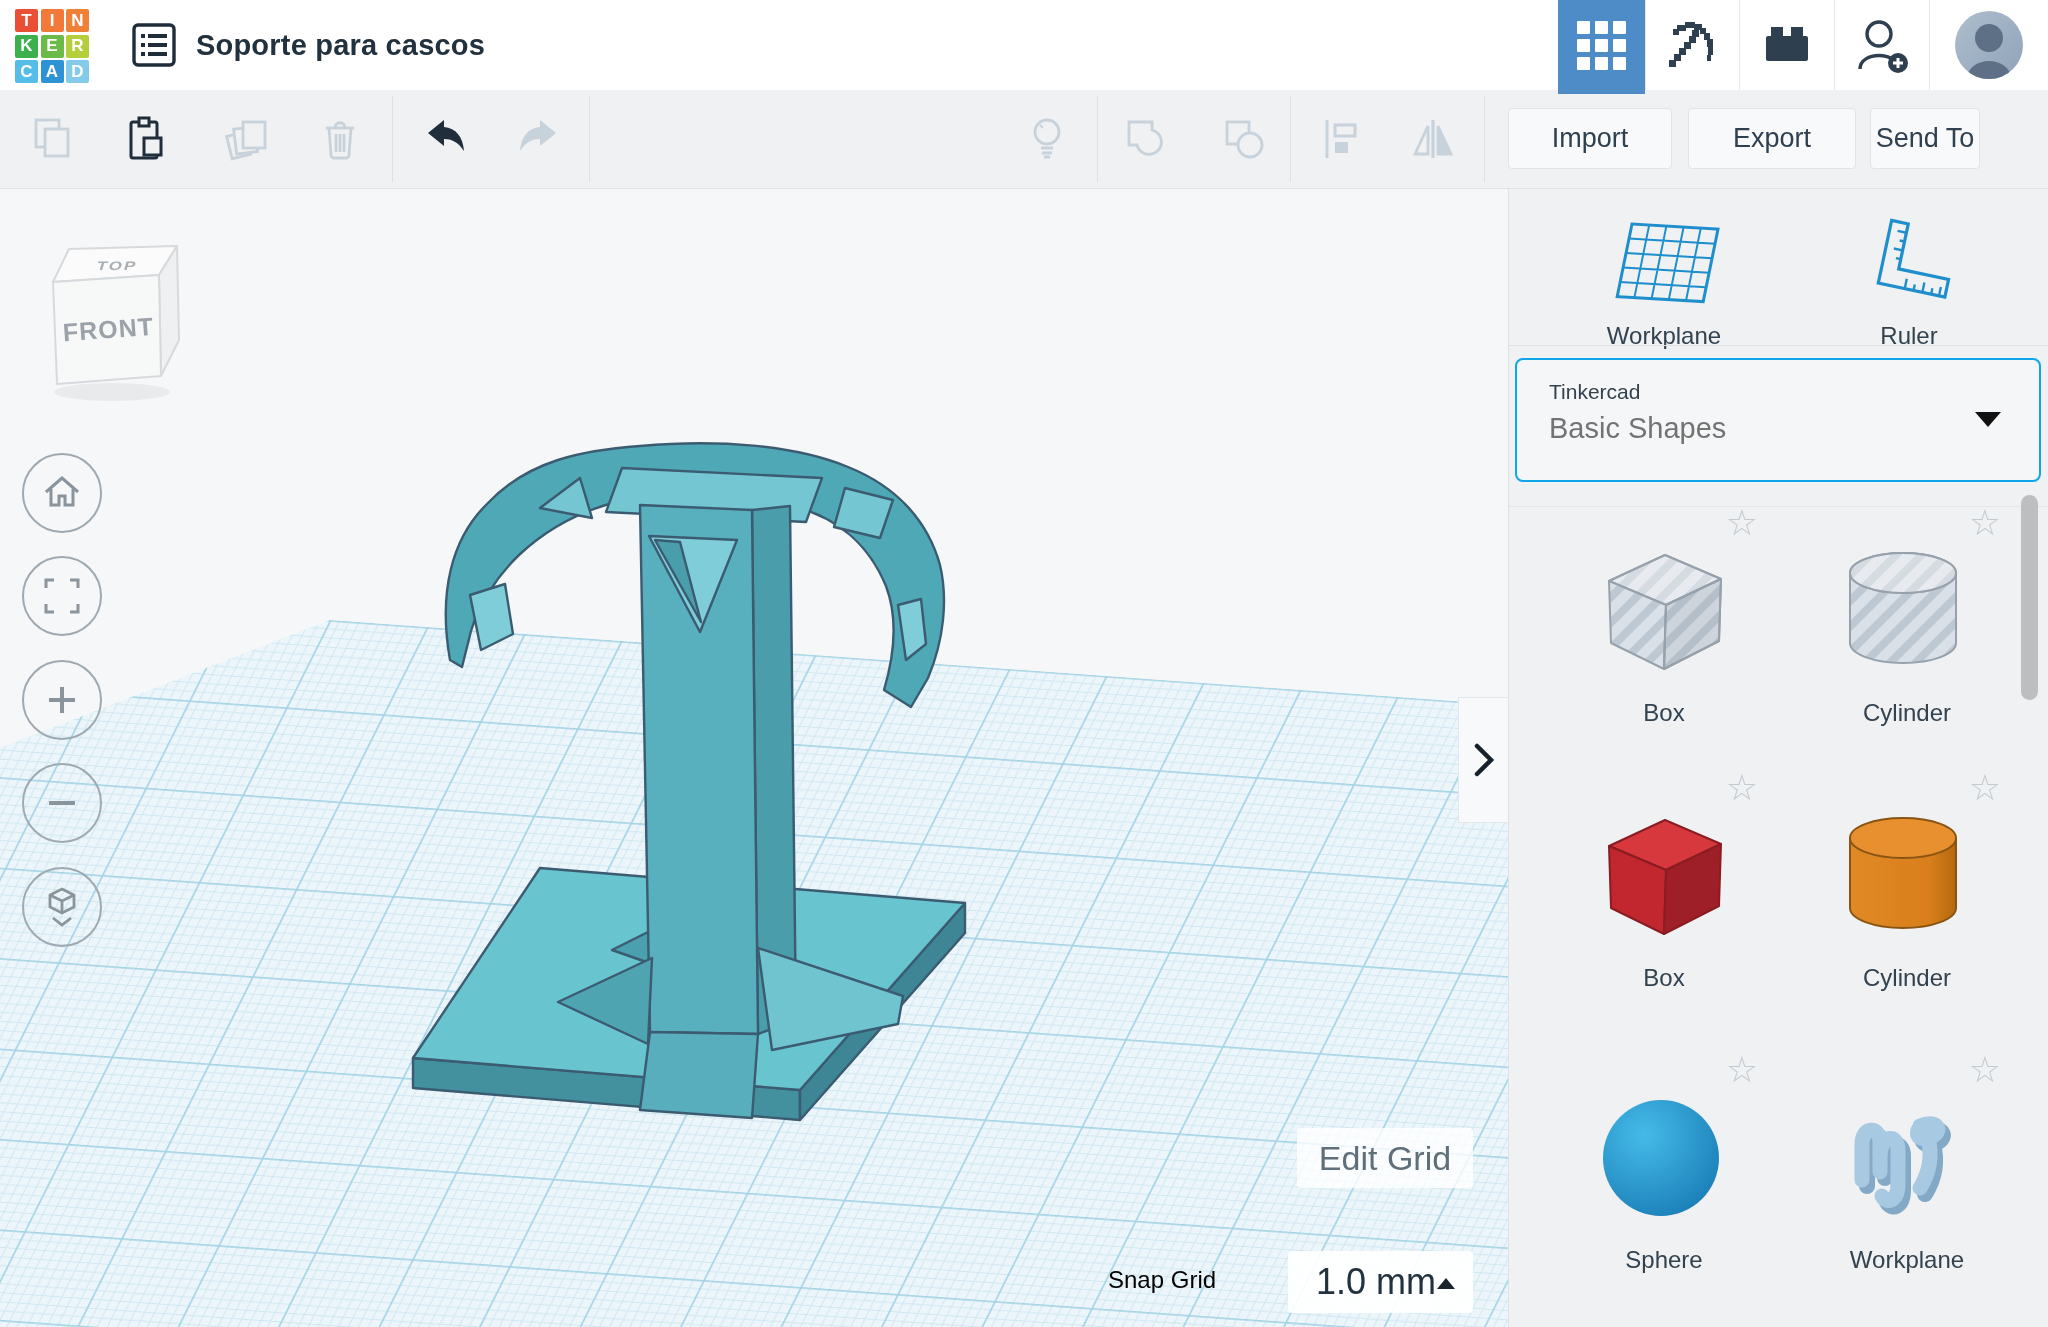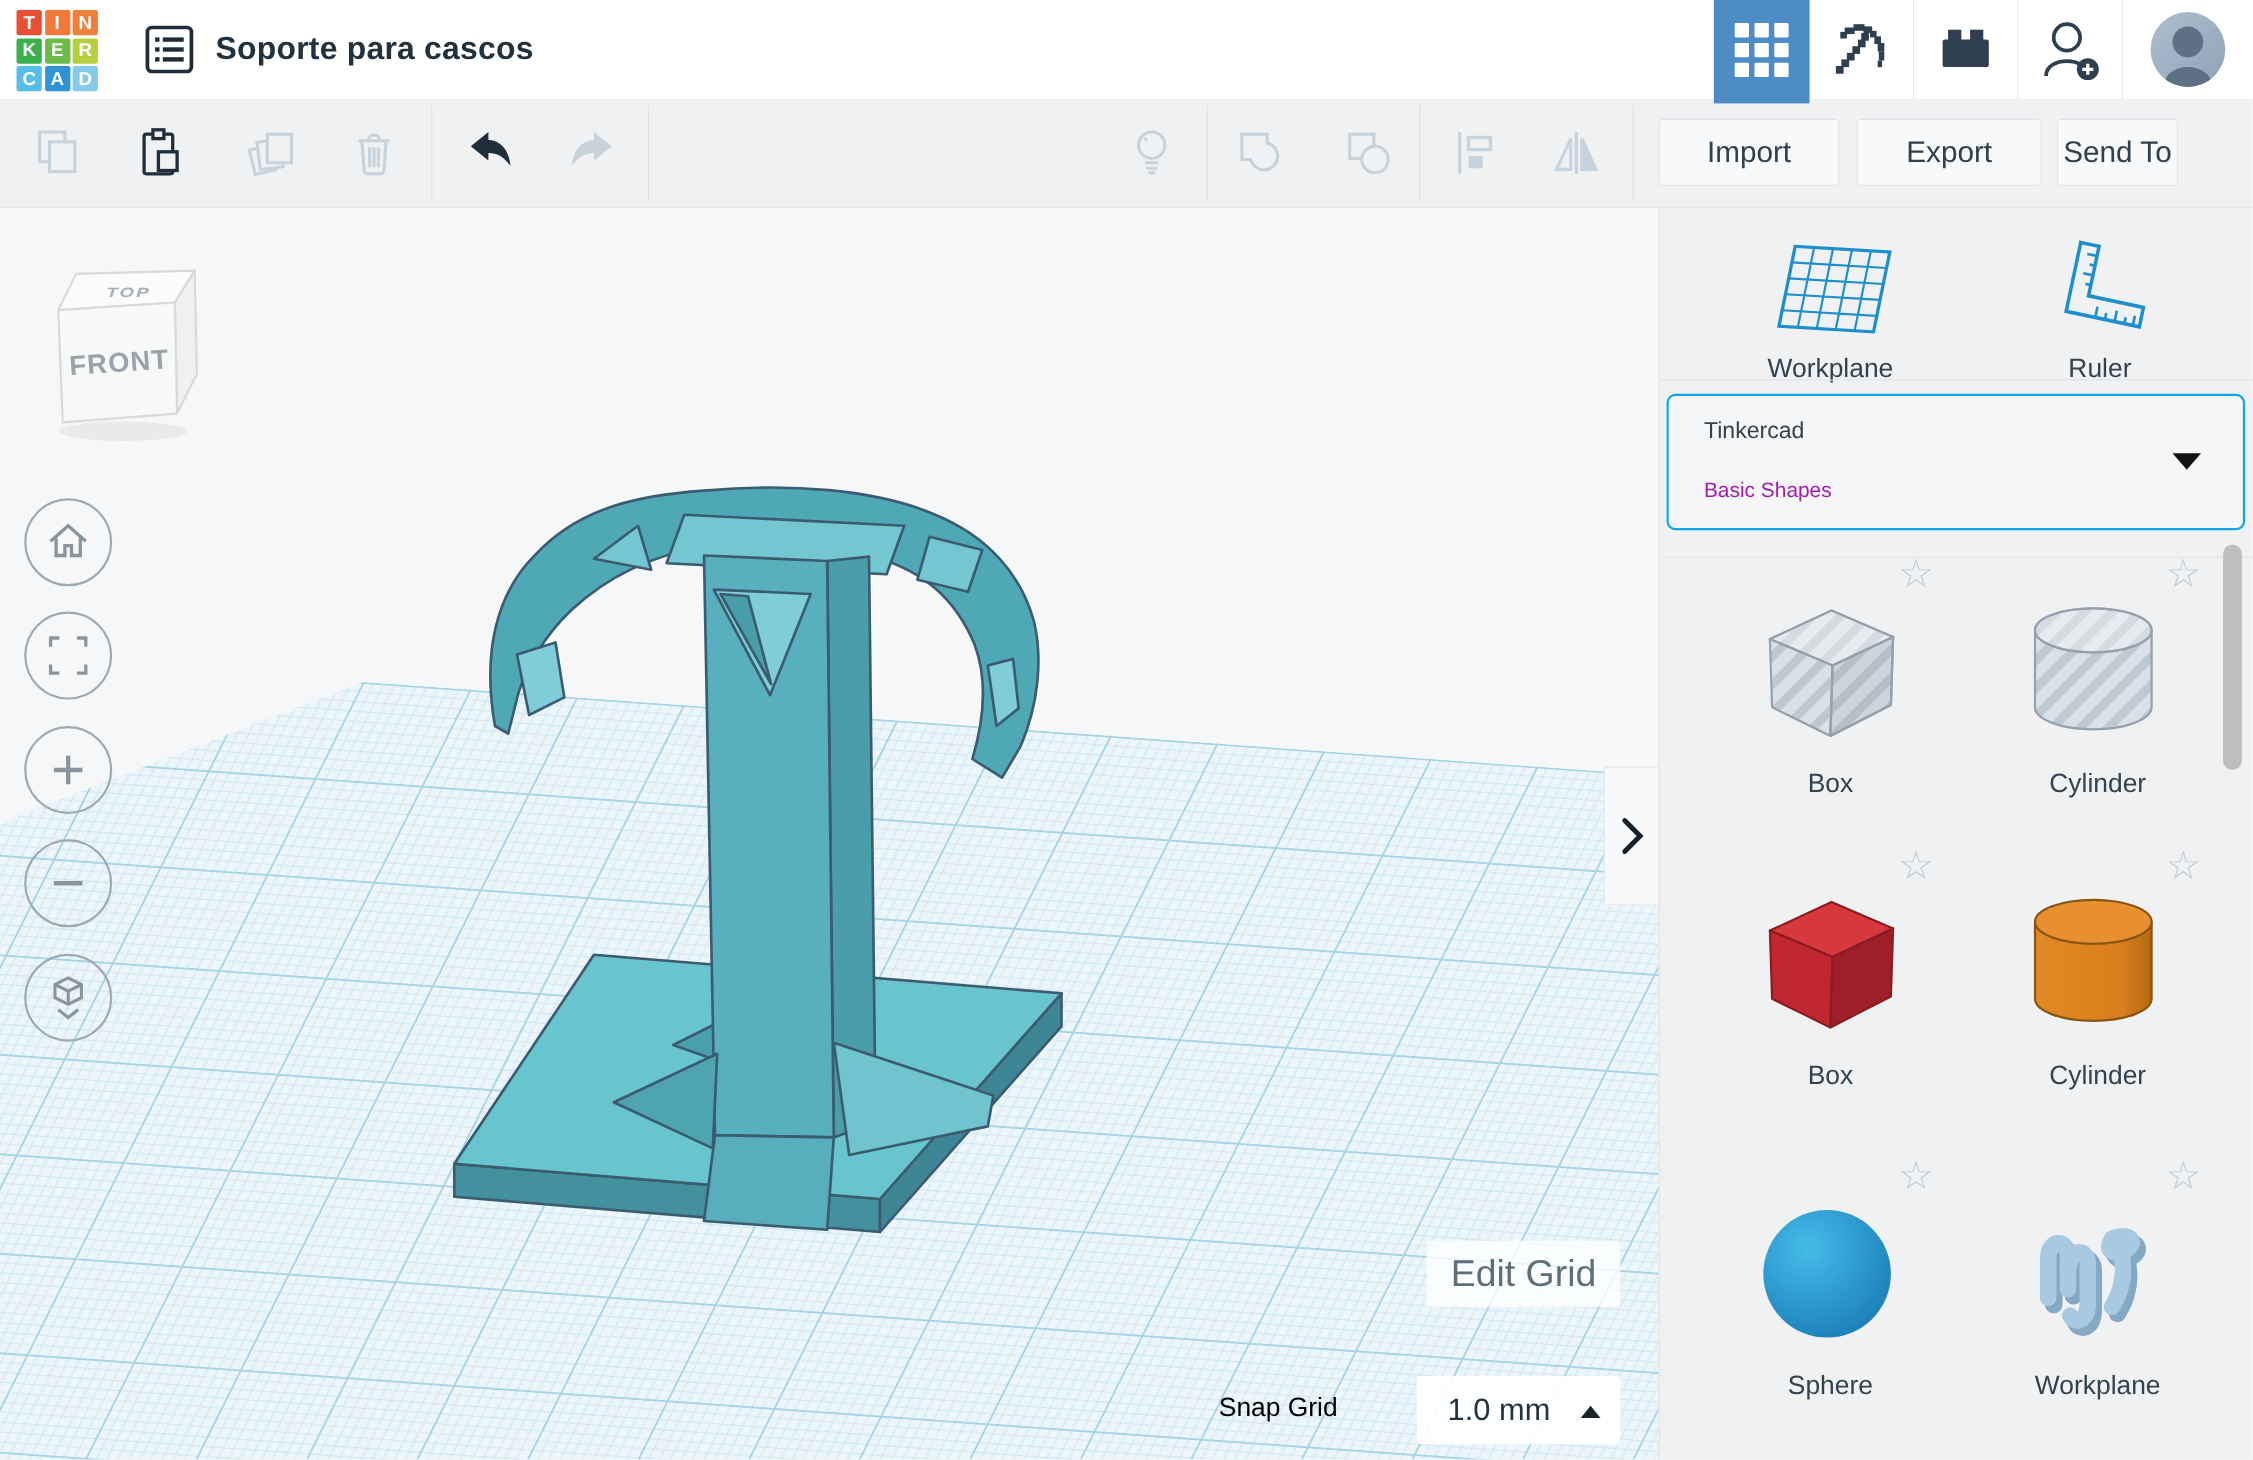--- a/index.html
+++ b/index.html
@@ -44,34 +44,34 @@
   
   .canvas{position:absolute;left:0;top:188px;width:1508px;height:1139px;background:#F6F7F8;overflow:hidden;}
   .navbtn{position:absolute;left:22px;width:80px;height:80px;border:2.5px solid #9FA9B1;
     border-radius:50%;box-sizing:border-box;display:flex;align-items:center;justify-content:center;cursor:pointer;}
   .collapse-handle{position:absolute;left:1458px;top:509px;width:50px;height:126px;background:#F8F9FA;
     border:1px solid #E4E7EA;border-right:none;display:flex;align-items:center;justify-content:center;cursor:pointer;box-sizing:border-box;}
   .edit-grid{position:absolute;left:1297px;top:940px;width:176px;height:60px;background:rgba(255,255,255,.78);
     border-radius:4px;display:flex;align-items:center;justify-content:center;font-size:34px;color:#5E6F7A;cursor:pointer;}
   .snap-label{position:absolute;left:1108px;top:1078px;font-size:24px;color:#000000;}
   .snap-dd{position:absolute;left:1288px;top:1063px;width:185px;height:62px;background:rgba(255,255,255,.92);
-    border-radius:4px;display:flex;align-items:center;font-size:28px;color:#22323F;cursor:pointer;box-sizing:border-box;padding-left:28px;}
+    border-radius:4px;display:flex;align-items:center;font-size:36px;color:#22323F;cursor:pointer;box-sizing:border-box;padding-left:28px;}
   .caret-up{position:absolute;right:18px;top:27px;width:0;height:0;
     border-left:9px solid transparent;border-right:9px solid transparent;border-bottom:11px solid #1A242C;}
 
   
   .panel{position:absolute;left:1508px;top:188px;width:540px;height:1139px;background:#EFF1F2;
     border-left:1px solid #DFE2E5;box-sizing:border-box;z-index:20;}
   .ptool{position:absolute;top:30px;width:220px;display:flex;flex-direction:column;align-items:center;cursor:pointer;}
   .ptool .lbl{margin-top:8px;font-size:24px;color:#33424F;}
   .pdivider{position:absolute;left:0;width:540px;height:1px;background:#DFE2E5;}
   .libcard{position:absolute;left:6px;top:170px;width:526px;height:124px;background:#F5F6F7;
     border:2px solid #0ea5e9;border-radius:8px;box-sizing:border-box;cursor:pointer;}
   .libcard .brand{position:absolute;left:32px;top:20px;font-size:21px;color:#33424F;}
-  .libcard .name{position:absolute;left:32px;top:52px;font-size:19px;color:#a21caf;margin-top:24px;}
+  .libcard .name{position:absolute;left:32px;top:52px;font-size:29px;color:#737373;}
   .caret-down{position:absolute;right:38px;top:52px;width:0;height:0;
     border-left:13px solid transparent;border-right:13px solid transparent;border-top:15px solid #111;}
   .tile{position:absolute;width:180px;height:230px;cursor:pointer;}
   .tile .star{position:absolute;right:-4px;top:2px;font-family:"DejaVu Sans",sans-serif;
     font-size:36px;color:#C2CBD2;line-height:1;}
   .tile .shape{position:absolute;left:15px;top:34px;}
   .tile .lbl{position:absolute;left:0;top:196px;width:100%;text-align:center;font-size:24px;color:#33424F;}
   .scrollbar{position:absolute;left:512px;top:307px;width:17px;height:205px;background:#BCBEC0;border-radius:9px;}
 </style>
 </head>

